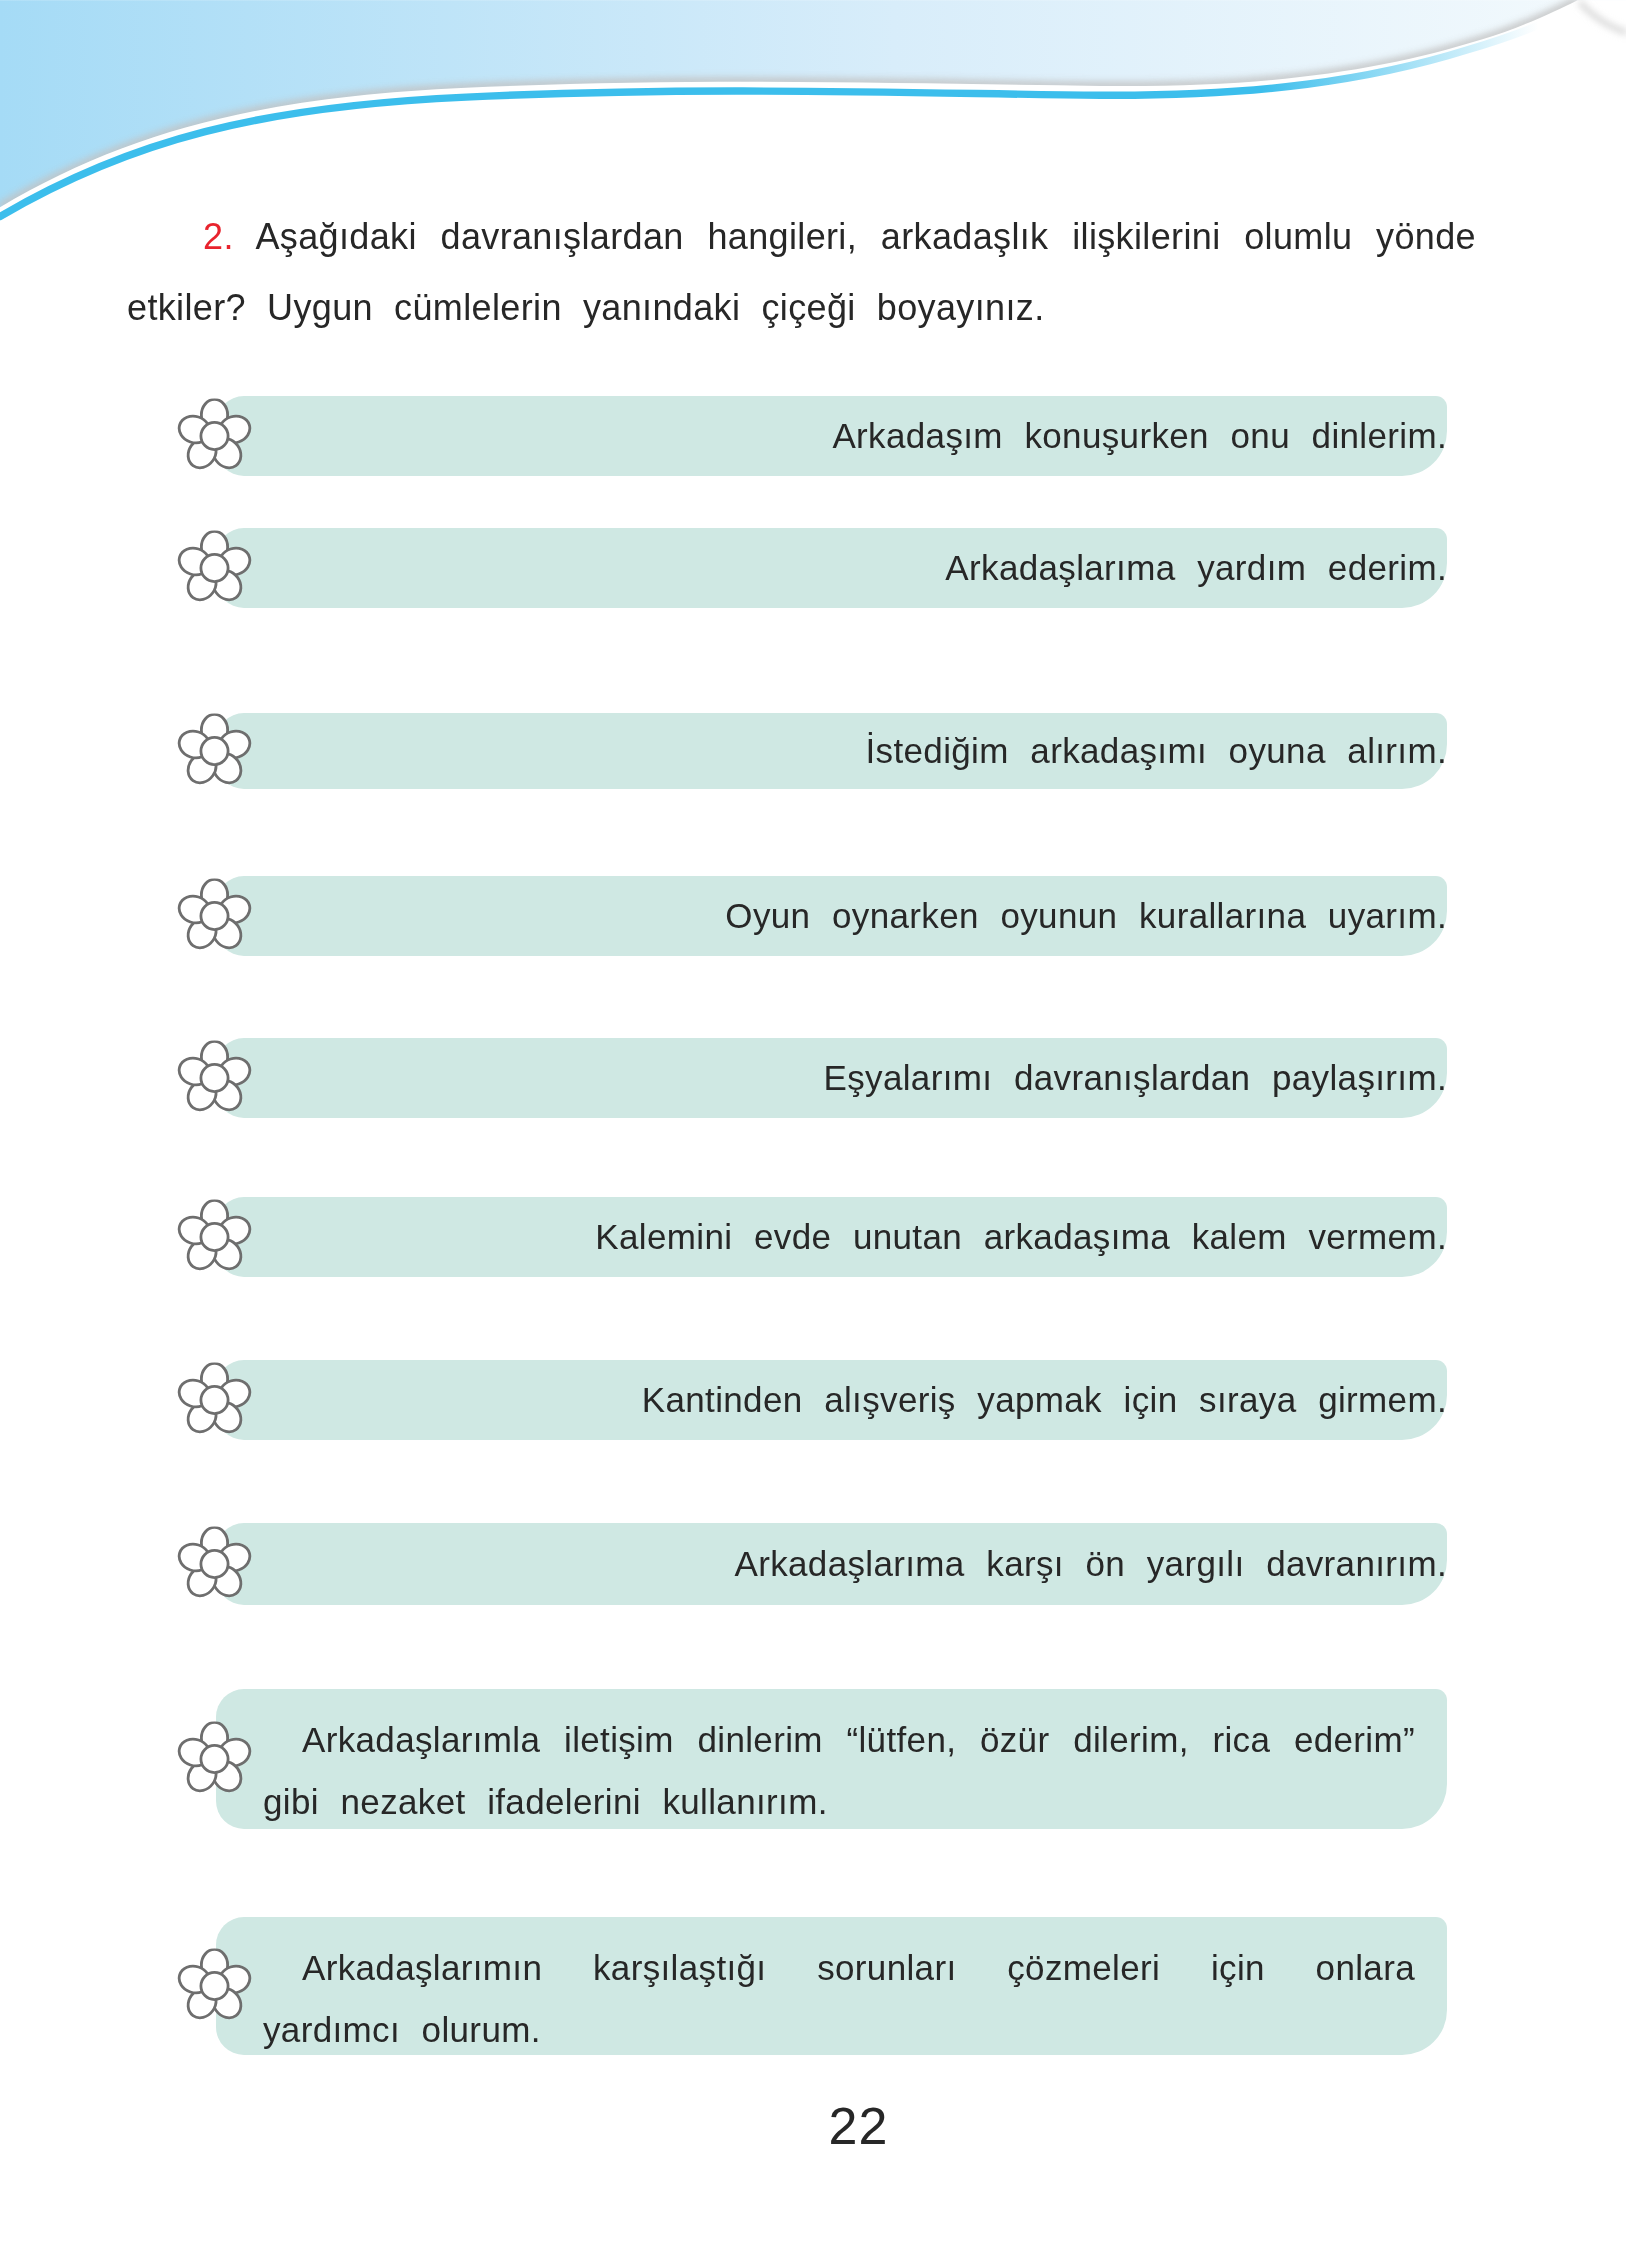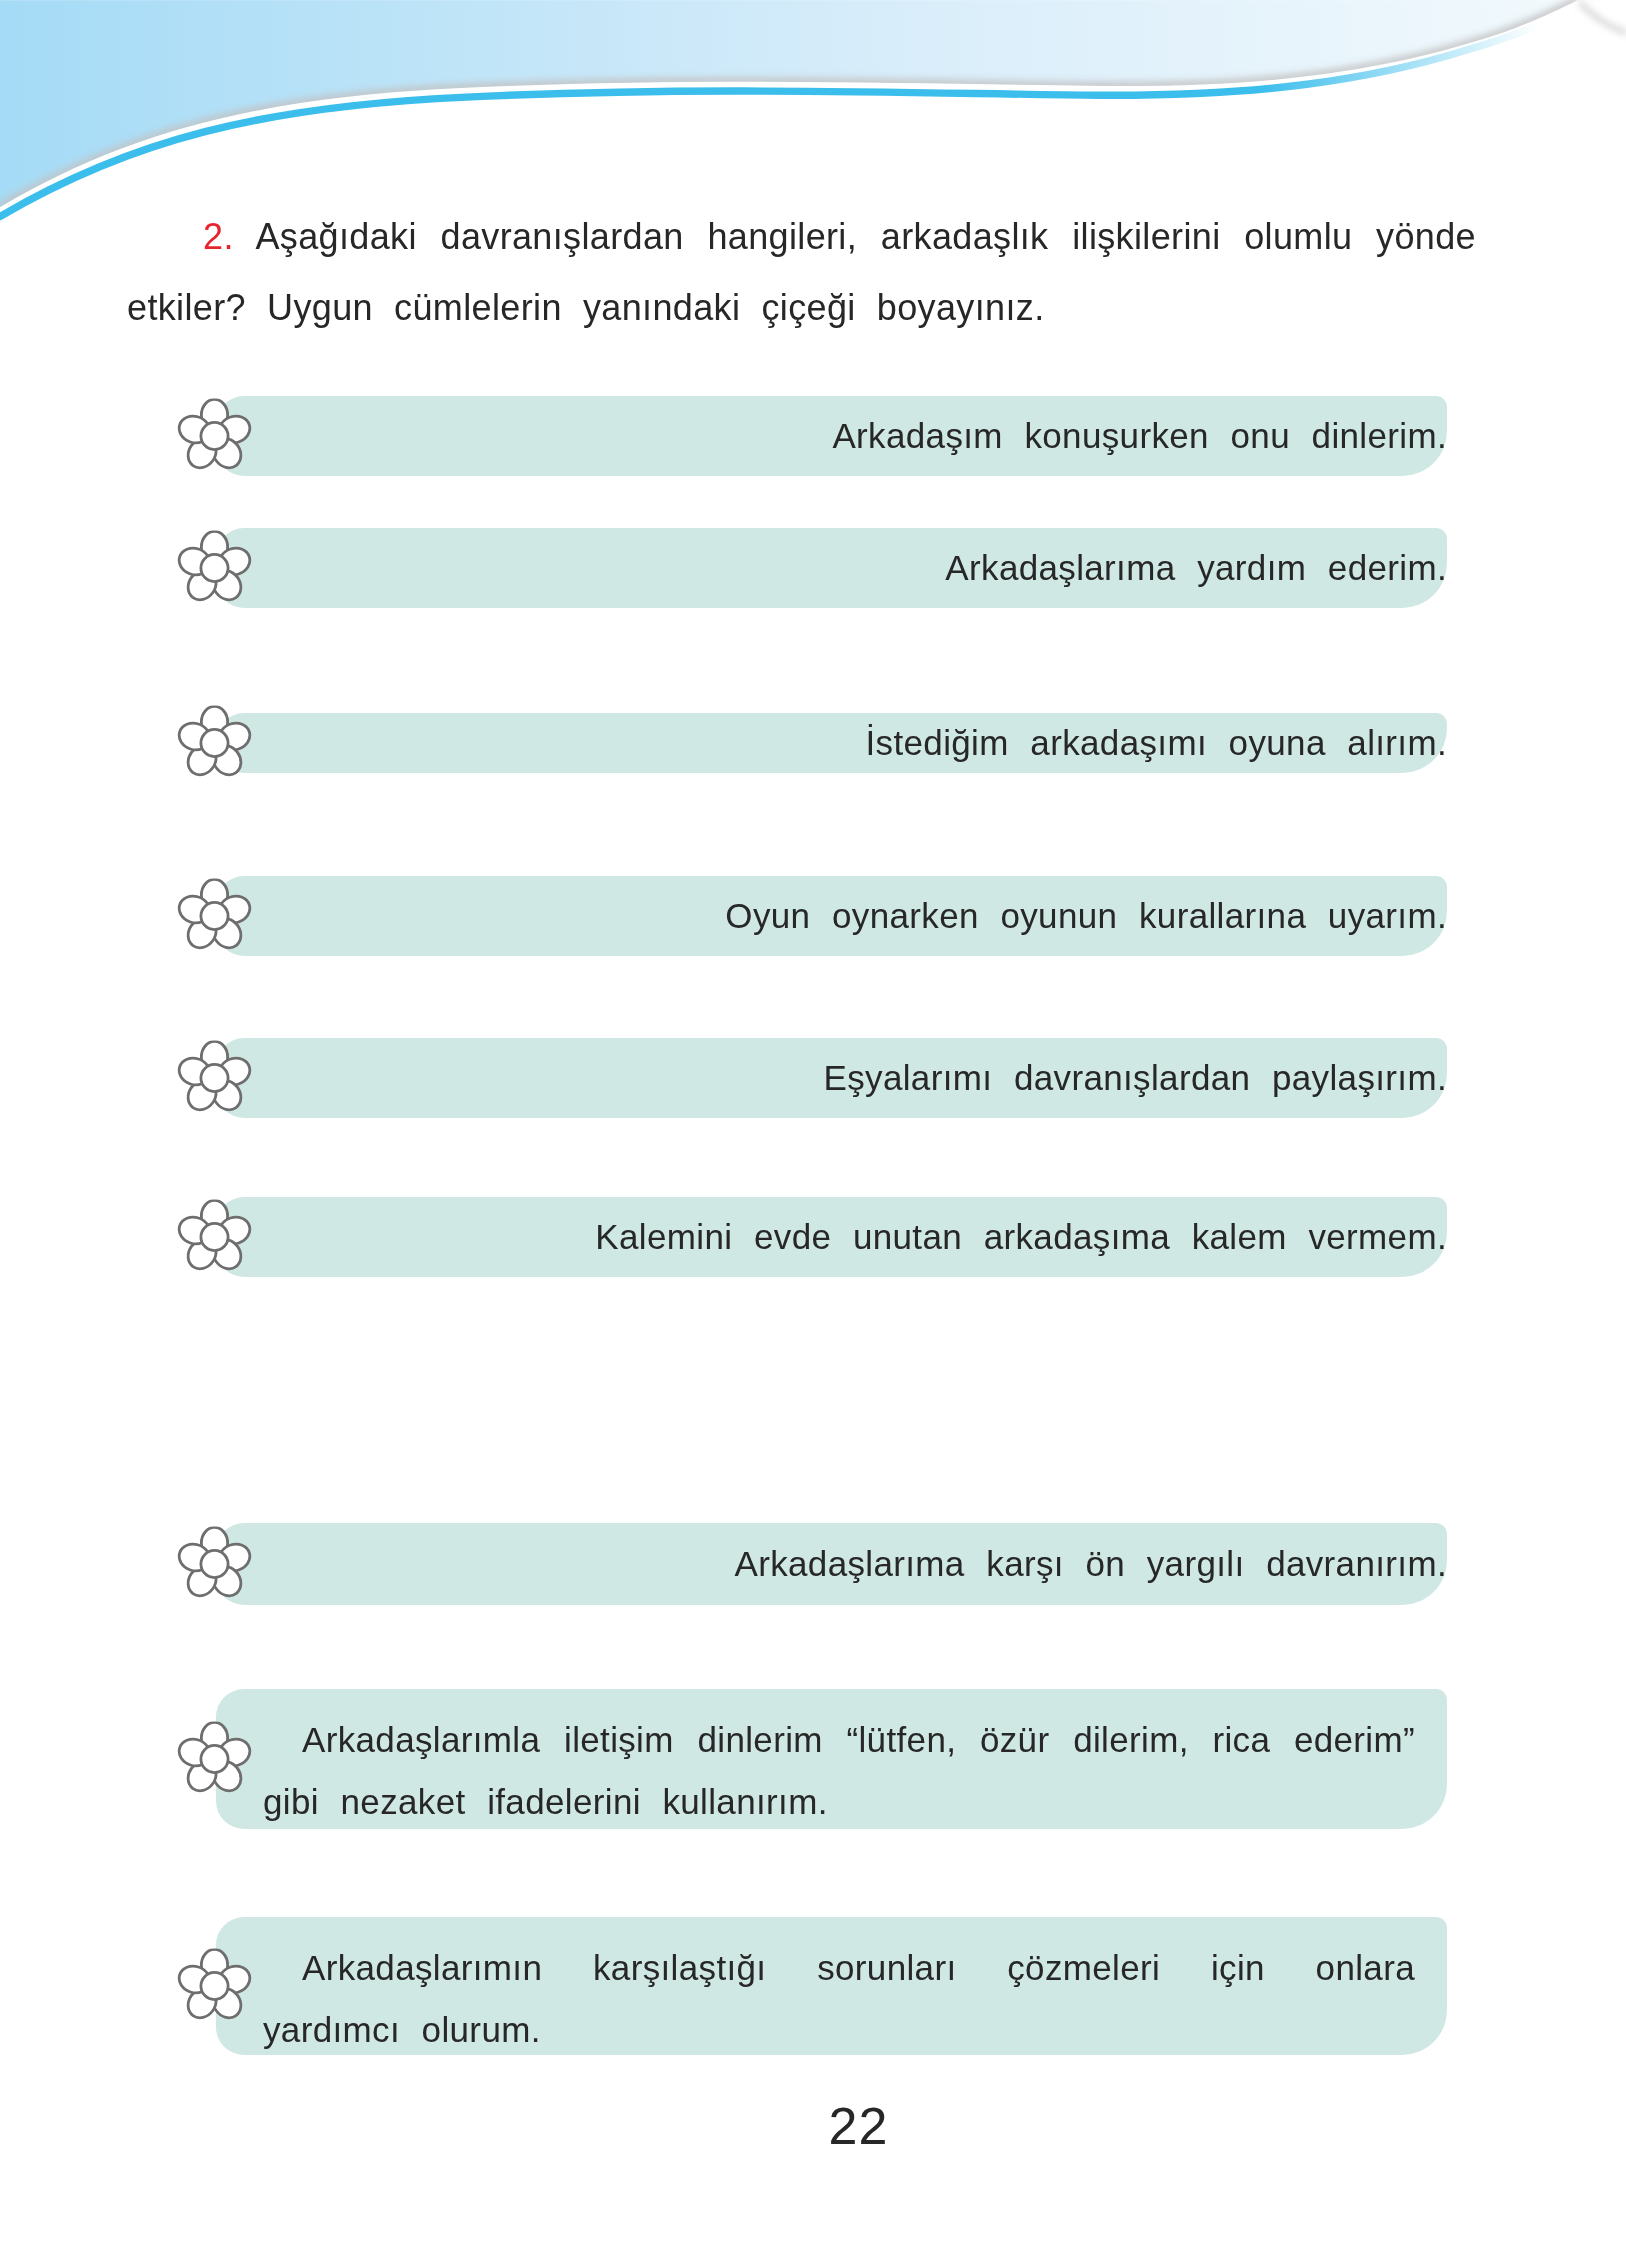--- a/index.html
+++ b/index.html
@@ -93,21 +93,21 @@
         <ellipse cx="0" cy="-22.5" rx="14" ry="16.5" transform="rotate(216)"></ellipse>
         <ellipse cx="0" cy="-22.5" rx="14" ry="16.5" transform="rotate(288)"></ellipse>
         <circle cx="0" cy="0" r="14.5"></circle>
       </g>
     </svg>
     <div class="bar">
       <p class="bar-text">Arkadaşlarıma yardım ederim.</p>
     </div>
   </div>
 
-  <div class="row" style="top: 713px; height: 60px;">
+  <div class="row" style="top: 713px; height: 76px;">
     <svg class="flower" width="75" height="75" viewBox="-40 -40 80 80">
       <g fill="#ffffff" style="stroke:var(--flower-outline)" stroke-width="3">
         <ellipse cx="0" cy="-22.5" rx="14" ry="16.5"></ellipse>
         <ellipse cx="0" cy="-22.5" rx="14" ry="16.5" transform="rotate(72)"></ellipse>
         <ellipse cx="0" cy="-22.5" rx="14" ry="16.5" transform="rotate(144)"></ellipse>
         <ellipse cx="0" cy="-22.5" rx="14" ry="16.5" transform="rotate(216)"></ellipse>
         <ellipse cx="0" cy="-22.5" rx="14" ry="16.5" transform="rotate(288)"></ellipse>
         <circle cx="0" cy="0" r="14.5"></circle>
       </g>
     </svg>
@@ -157,20 +157,35 @@
         <ellipse cx="0" cy="-22.5" rx="14" ry="16.5" transform="rotate(216)"></ellipse>
         <ellipse cx="0" cy="-22.5" rx="14" ry="16.5" transform="rotate(288)"></ellipse>
         <circle cx="0" cy="0" r="14.5"></circle>
       </g>
     </svg>
     <div class="bar">
       <p class="bar-text">Kalemini evde unutan arkadaşıma kalem vermem.</p>
     </div>
   </div>
 
+  <div class="row" style="top: 1360px; height: 80px;">
+    <svg class="flower" width="75" height="75" viewBox="-40 -40 80 80">
+      <g fill="#ffffff" style="stroke:var(--flower-outline)" stroke-width="3">
+        <ellipse cx="0" cy="-22.5" rx="14" ry="16.5"></ellipse>
+        <ellipse cx="0" cy="-22.5" rx="14" ry="16.5" transform="rotate(72)"></ellipse>
+        <ellipse cx="0" cy="-22.5" rx="14" ry="16.5" transform="rotate(144)"></ellipse>
+        <ellipse cx="0" cy="-22.5" rx="14" ry="16.5" transform="rotate(216)"></ellipse>
+        <ellipse cx="0" cy="-22.5" rx="14" ry="16.5" transform="rotate(288)"></ellipse>
+        <circle cx="0" cy="0" r="14.5"></circle>
+      </g>
+    </svg>
+    <div class="bar">
+      <p class="bar-text">Kantinden alışveriş yapmak için sıraya girmem.</p>
+    </div>
+  </div>
 
   <div class="row" style="top: 1523px; height: 82px;">
     <svg class="flower" width="75" height="75" viewBox="-40 -40 80 80">
       <g fill="#ffffff" style="stroke:var(--flower-outline)" stroke-width="3">
         <ellipse cx="0" cy="-22.5" rx="14" ry="16.5"></ellipse>
         <ellipse cx="0" cy="-22.5" rx="14" ry="16.5" transform="rotate(72)"></ellipse>
         <ellipse cx="0" cy="-22.5" rx="14" ry="16.5" transform="rotate(144)"></ellipse>
         <ellipse cx="0" cy="-22.5" rx="14" ry="16.5" transform="rotate(216)"></ellipse>
         <ellipse cx="0" cy="-22.5" rx="14" ry="16.5" transform="rotate(288)"></ellipse>
         <circle cx="0" cy="0" r="14.5"></circle>

